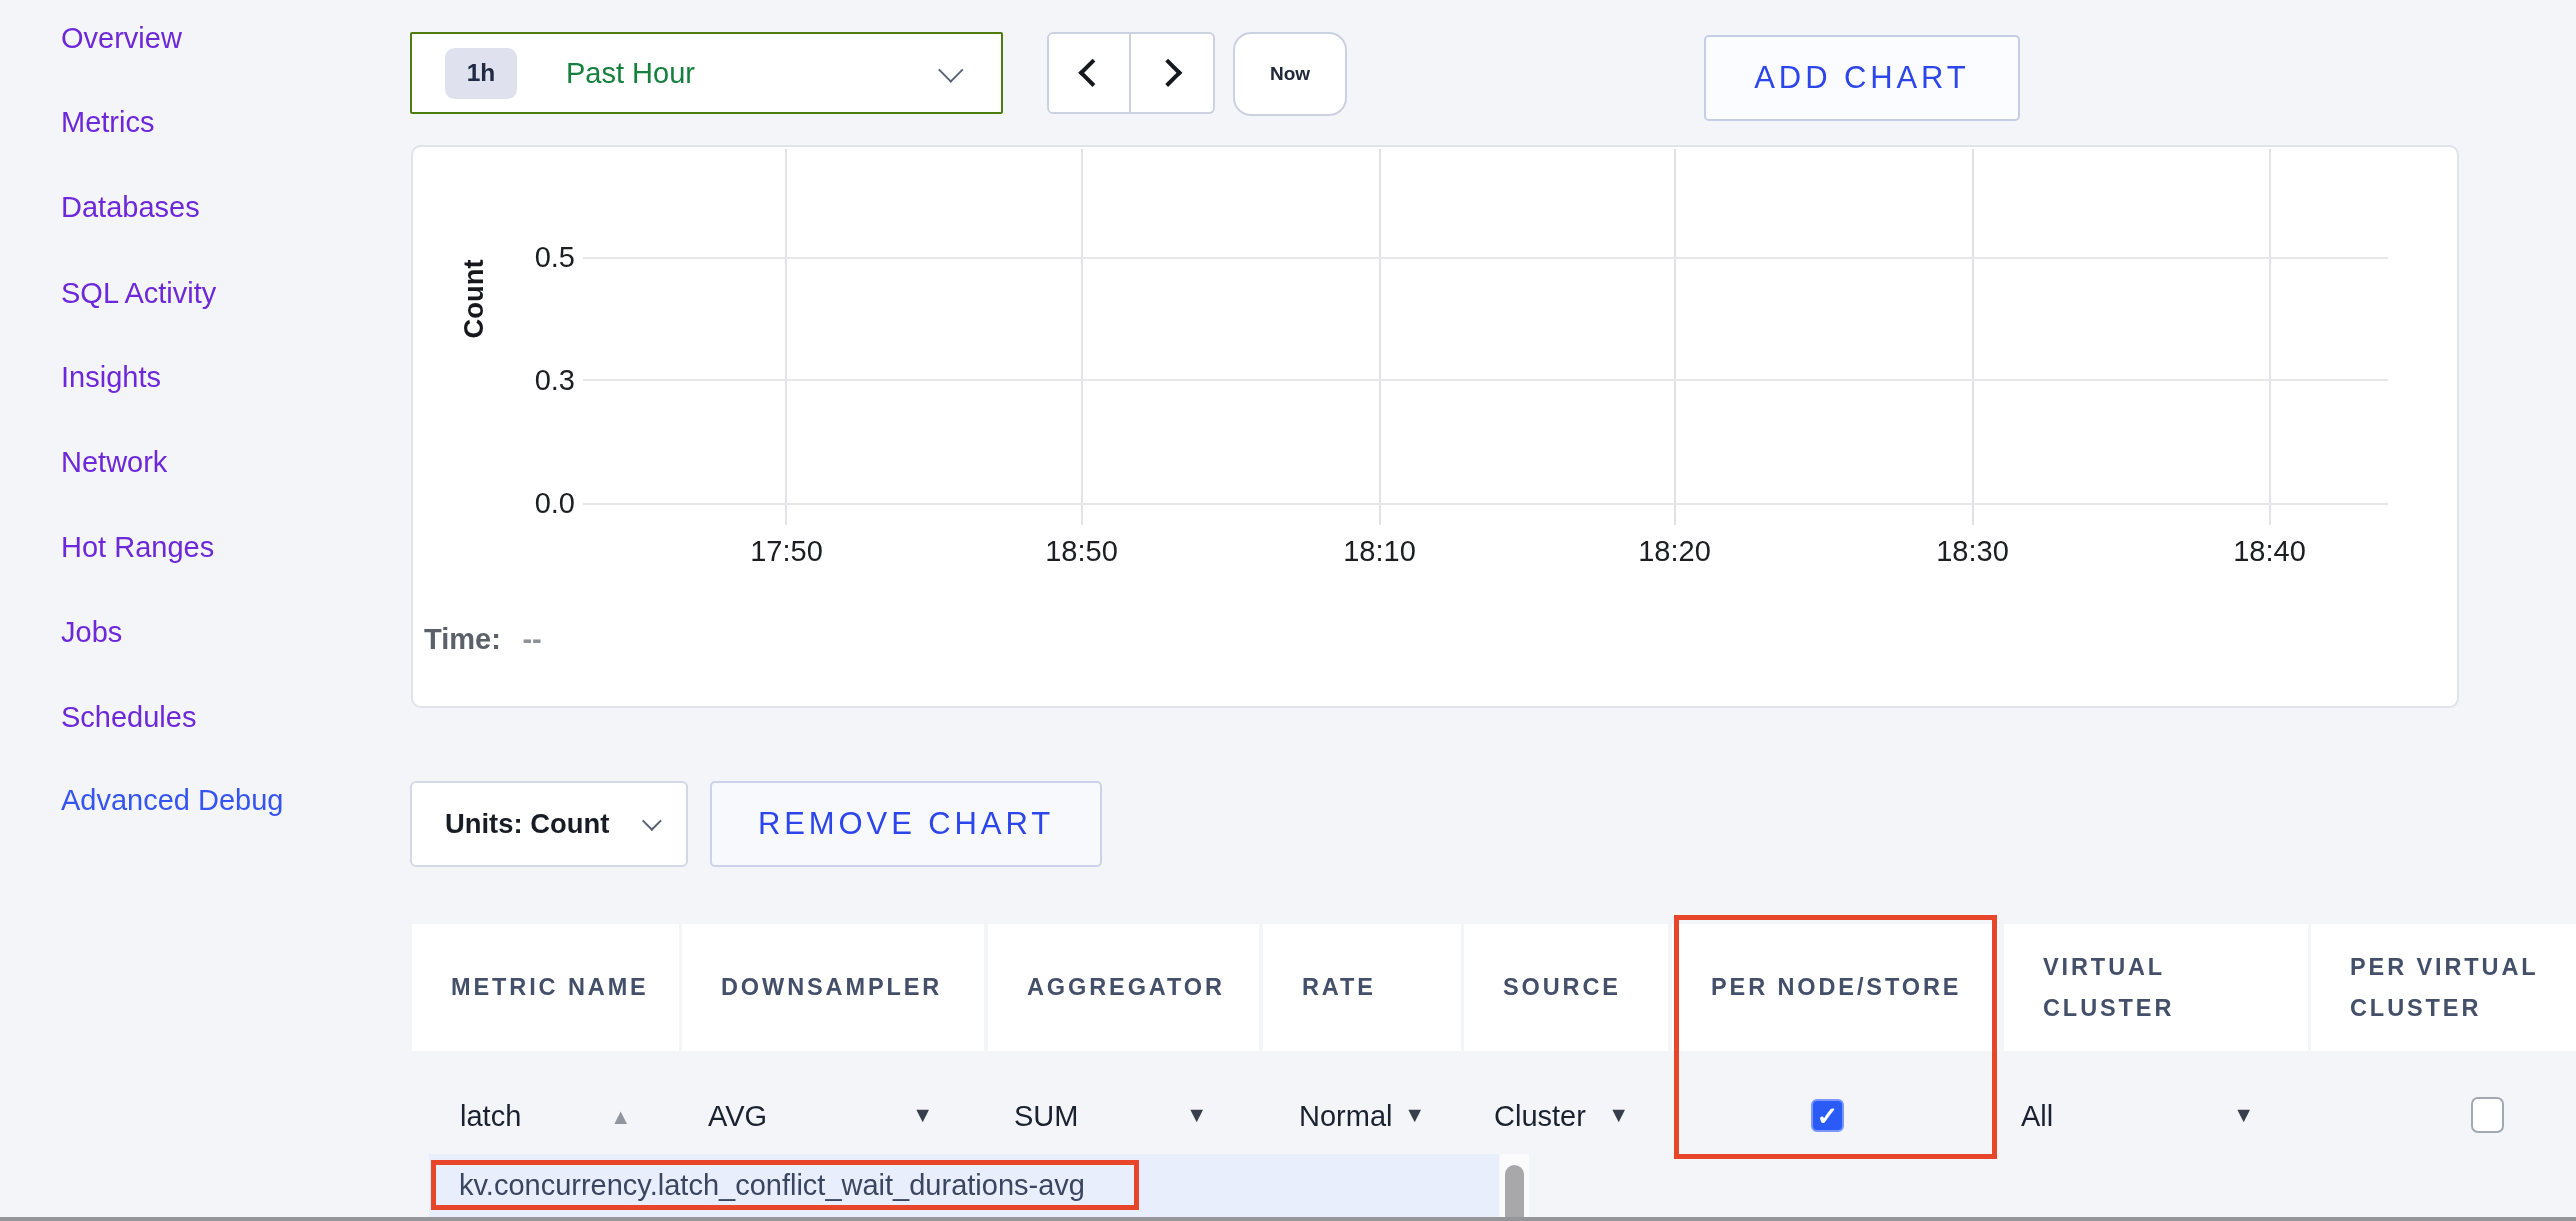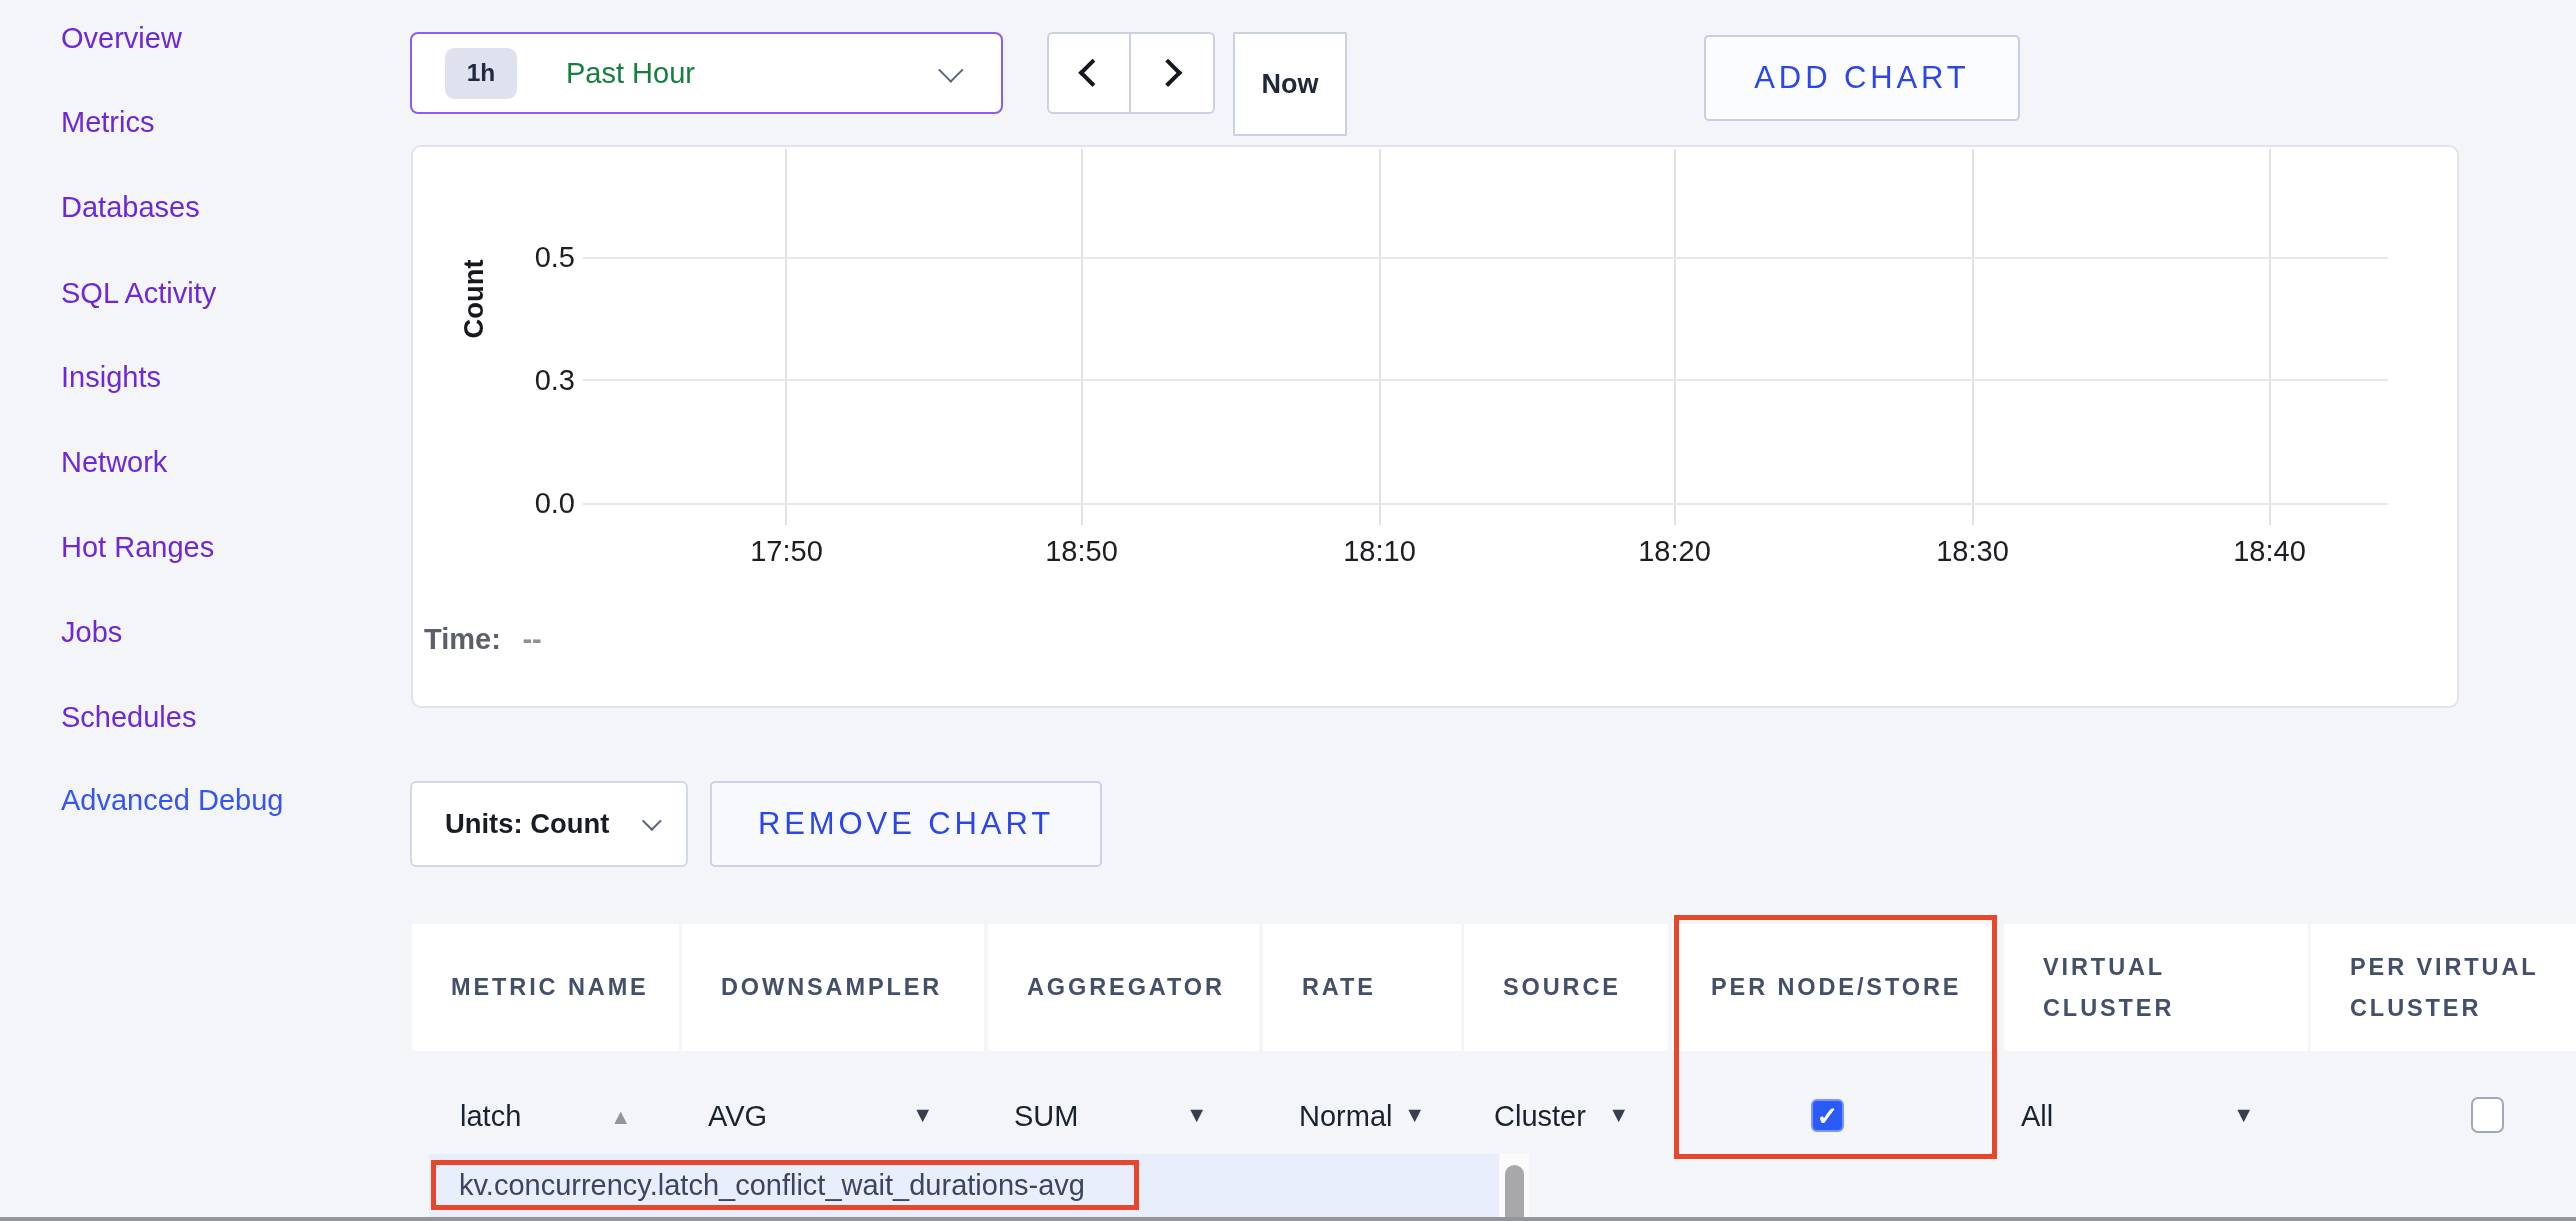--- a/index.html
+++ b/index.html
@@ -7,39 +7,39 @@
   body { font-family:"Liberation Sans", sans-serif; background:#f4f5f9; position:relative; overflow:hidden; }
   .page { position:absolute; left:0; top:0; width:2576px; height:1221px; background:#f4f5f9; }
 
   
   .side-item { position:absolute; left:61px; width:294px; height:43px; font-size:29px; line-height:43px;
                color:#6d28d9; cursor:pointer; }
   .side-item.active { color:#3554f1; }
 
   
   .timesel { position:absolute; left:410px; top:32px; width:593px; height:82px; background:#fff;
-             border:2px solid #8b5cf6; border-radius:8px; display:flex; align-items:center; cursor:pointer; }
+             border:2px solid #4d7c0f; border-radius:2px; display:flex; align-items:center; cursor:pointer; }
   .timesel .badge { margin-left:33px; width:72px; height:51px; background:#dfe2ee; border-radius:9.8px;
                     font-size:24.5px; font-weight:bold; color:#202a42; display:flex; align-items:center; justify-content:center; }
   .timesel .label { margin-left:49px; font-size:29px; color:#15803d; }
   .chev { display:inline-block; width:17.6px; height:17.6px; border-right:2.9px solid #596274; border-bottom:2.9px solid #596274;
           transform:rotate(45deg); }
   .timesel .chev { position:absolute; right:41px; top:27.4px; }
 
   .arrowgrp { position:absolute; left:1047px; top:32px; width:169px; height:82px; display:flex; }
   .arrowbtn { width:84px; height:82px; background:#fff; border:2px solid #ccd1e2; display:flex;
               align-items:center; justify-content:center; cursor:pointer; }
   .arrowbtn:first-child { border-radius:5.9px 0 0 5.9px; }
   .arrowbtn:last-child { border-radius:0 5.9px 5.9px 0; border-left:none; }
   .achev { display:inline-block; width:19.6px; height:19.6px; border-right:4.9px solid #15181e; border-bottom:4.9px solid #15181e; }
   .achev.left  { transform:rotate(135deg); margin-left:7.8px; }
   .achev.right { transform:rotate(-45deg); margin-right:7.8px; }
 
-  .nowbtn { position:absolute; left:1233px; top:32px; width:114px; height:104px; background:#fff;
-            border:2px solid #ccd1e2; border-radius:1px; font-size:27px; font-weight:bold; color:#20283a;
+  .nowbtn { position:absolute; left:1233px; top:32px; width:114px; height:84px; background:#fff;
+            border:2px solid #ccd1e2; border-radius:18px; font-size:19px; font-weight:bold; color:#20283a;
             display:flex; align-items:center; justify-content:center; cursor:pointer; }
 
   .addchart { position:absolute; left:1704px; top:35px; width:316px; height:86px; background:#fbfcff;
               border:2px solid #c6cde9; border-radius:4.9px; font-size:31px; letter-spacing:3.9px; color:#2c46ec;
               display:flex; align-items:center; justify-content:center; cursor:pointer; }
 
   
   .card { position:absolute; left:411px; top:145px; width:2048px; height:563px; background:#fff;
           border:2px solid #e1e3eb; border-radius:9.8px; }
   .vgrid { position:absolute; top:2px; width:2px; height:376px; background:#e2e2e6; }

